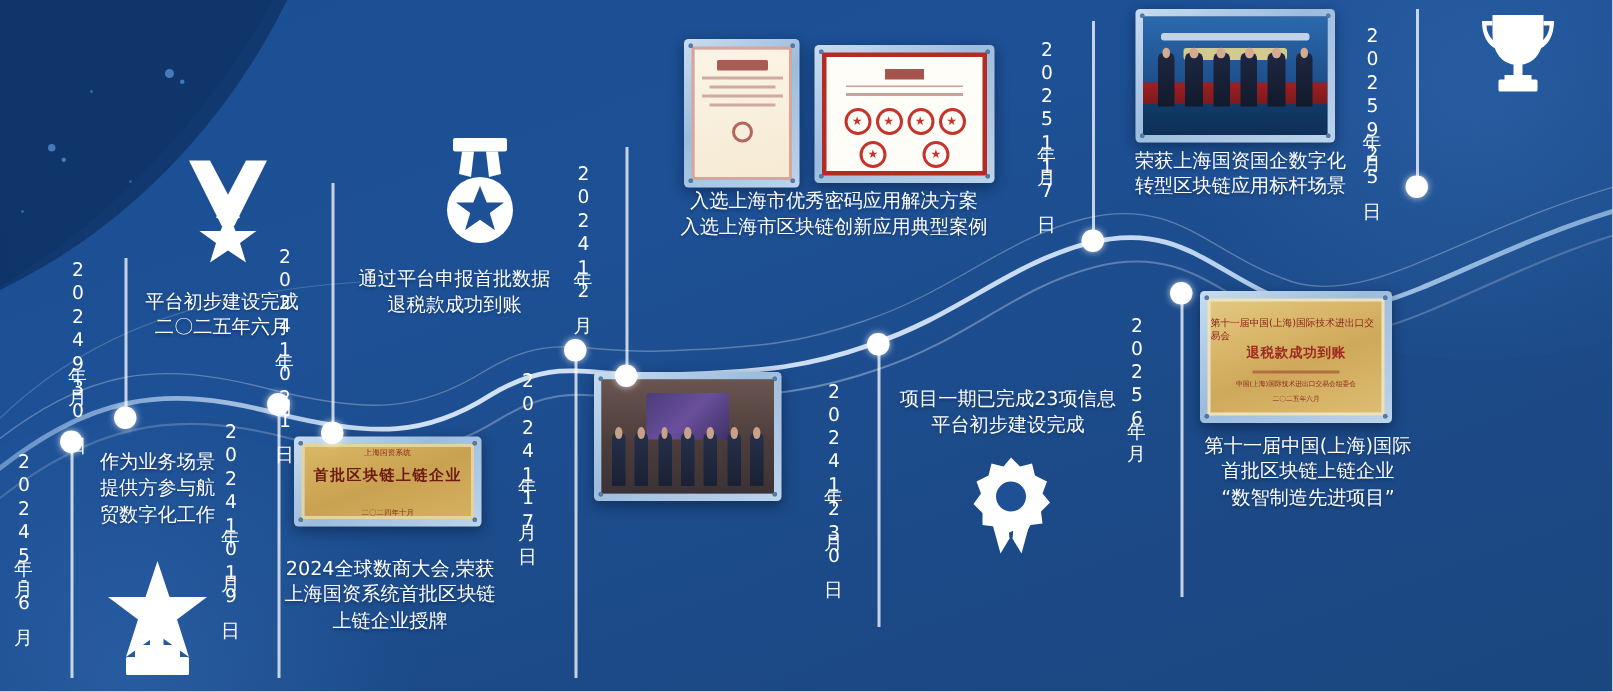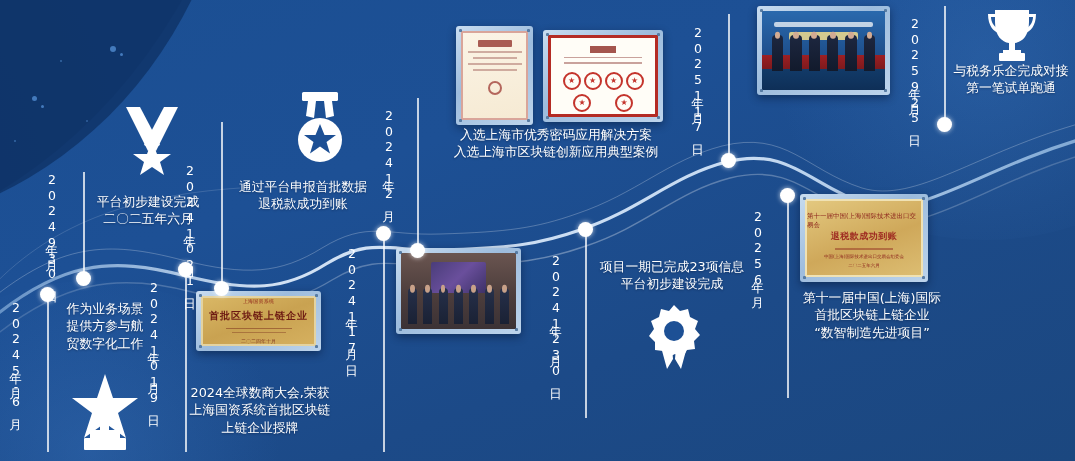--- a/index.html
+++ b/index.html
@@ -246,21 +246,21 @@
       <div class="p-main">首批区块链上链企业</div>
       <div class="p-sub"></div>
       <div class="p-sub2"></div>
       <div class="p-date">二〇二四年十月</div>
     </div>
     <div class="screw tl"></div>
     <div class="screw tr"></div>
     <div class="screw bl"></div>
     <div class="screw br"></div>
   </div>
-  <div class="caption" style="left:176px; top:371px; width:168px;margin-top:13px;">2024全球数商大会,荣获
+  <div class="caption" style="left:176px; top:371px; width:168px;">2024全球数商大会,荣获
 上海国资系统首批区块链
 上链企业授牌</div>
 
   <div class="node" style="left:214px; top:281px;"></div>
   <div class="stem" style="left:221px; top:122px; height:160px;"></div>
   <div class="datetext" style="left:183px; top:163px;">2024年10月21日</div>
   <div class="caption" style="left:228px; top:178px; width:150px;">通过平台申报首批数据
 退税款成功到账</div>
 
   <div class="icon" style="left:292px; top:90px;">
@@ -378,20 +378,22 @@
         <div class="p"></div>
         <div class="p"></div>
         <div class="p"></div>
       </div>
     </div>
     <div class="screw tl"></div>
     <div class="screw tr"></div>
     <div class="screw bl"></div>
     <div class="screw br"></div>
   </div>
+  <div class="caption" style="left:737px; top:99px; width:180px;">荣获上海国资国企数字化
+转型区块链应用标杆场景</div>
 
   <div class="node" style="left:780px; top:188px;"></div>
   <div class="stem" style="left:787px; top:202px; height:196px;"></div>
   <div class="datetext" style="left:751px; top:209px;">2025年6月</div>
   <div class="frame plaque2" style="left:800px; top:194px; width:128px; height:88px;">
     <div class="inner">
       <div class="q2">第十一届中国(上海)国际技术进出口交易会</div>
       <div class="q1">退税款成功到账</div>
       <div class="q3"></div>
       <div class="q2" style="font-size:4.5px;">中国(上海)国际技术进出口交易会组委会</div>
@@ -402,22 +404,20 @@
     <div class="screw bl"></div>
     <div class="screw br"></div>
   </div>
   <div class="caption" style="left:782px; top:289px; width:180px;">第十一届中国(上海)国际
 首批区块链上链企业
 “数智制造先进项目”</div>
 
   <div class="node" style="left:937px; top:117px;"></div>
   <div class="stem" style="left:944px; top:6px; height:112px;"></div>
   <div class="datetext" style="left:908px; top:16px;">2025年9月25日</div>
-  <div class="caption" style="left:950px; top:62px; width:122px;">与税务乐企完成对接
-第一笔试单跑通</div>
 
   <div class="icon" style="left:985px; top:6px;">
     <svg width="54" height="56" viewBox="0 0 54 56">
       <path d="M10 4 H44 V16 C44 30 37 36 30 37 V44 H36 V48 H18 V44 H24 V37 C17 36 10 30 10 16 Z" fill="#ffffff"></path>
       <path d="M10 8 H3 C3 20 9 26 14 27 L12 22 C9 20 6 16 6 11 H10 Z" fill="#ffffff"></path>
       <path d="M44 8 H51 C51 20 45 26 40 27 L42 22 C45 20 48 16 48 11 H44 Z" fill="#ffffff"></path>
       <rect x="14" y="47" width="26" height="8" rx="1" fill="#ffffff"></rect>
     </svg>
   </div>
 

